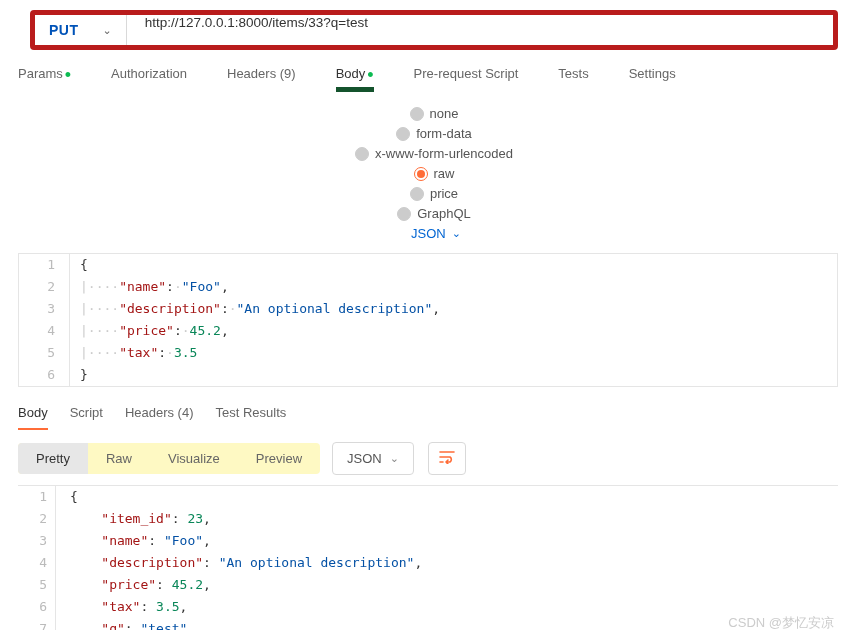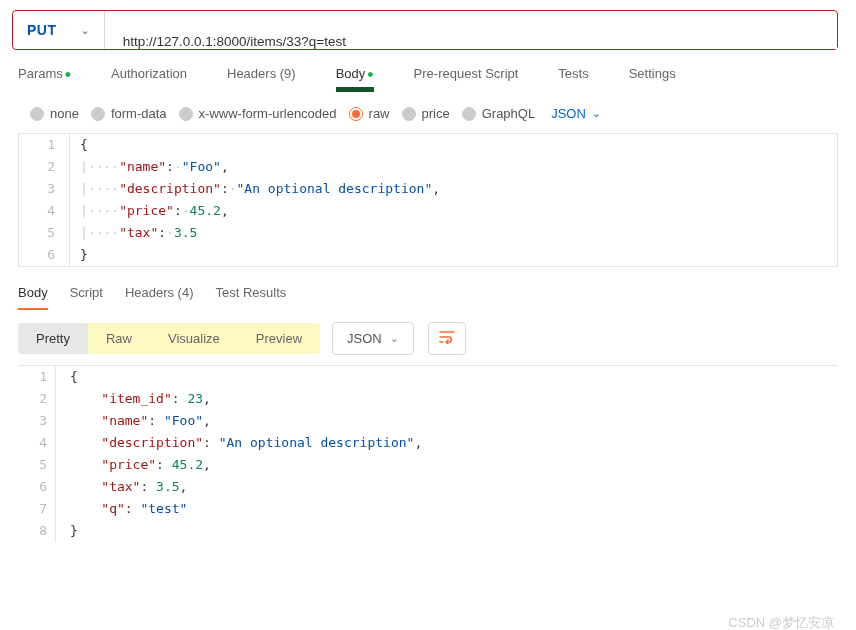--- a/index.html
+++ b/index.html
@@ -1,26 +1,26 @@
 <!DOCTYPE html>
 <html><head>
 <meta charset="utf-8">
 <style>
 * { box-sizing: border-box; margin: 0; padding: 0; }
 body { font-family: -apple-system, BlinkMacSystemFont, "Segoe UI", Arial, sans-serif; font-size: 13px; color: #333; background: #fff; width: 856px; }
-.url-bar { display: flex; align-items: flex-end; border: 1px solid #b91c1c; border-radius: 4px; margin: 10px 18px 0 12px; height: 40px; }
+.url-bar { display: flex; align-items: flex-start; border: 5px solid #b91c1c; border-radius: 4px; margin: 10px 18px 0 30px; height: 40px; }
 .method-select { display: flex; align-items: center; padding: 0 14px; border-right: 1px solid #d9d9d9; height: 100%; cursor: pointer; }
 .method-label { color: #0053b8; font-weight: 600; font-size: 14px; letter-spacing: 0.5px; }
 .chevron { margin-left: 24px; font-size: 11px; color: #666; }
 .url-input { flex: 1; border: none; outline: none; padding: 0 18px; font-size: 13.5px; color: #333; }
 .tabs-row { display: flex; gap: 40px; padding: 16px 18px 0 18px; color: #666; font-size: 13px; }
 .tab { cursor: pointer; padding-bottom: 6px; }
 .tab.active { color: #333; border-bottom: 5px solid #14532d; }
 .green-dot { color: #0cbb52; font-size: 18px; line-height: 0; vertical-align: middle; margin-left: 2px; }
-.radio-row { display: flex; align-items: center; gap: 12px; padding: 14px 18px 12px 30px; color: #555; font-size: 13px; }
+.radio-row { display: flex; align-items: center; gap: 5px; padding: 14px 18px 12px 30px; color: #555; font-size: 13px; flex-direction: column; }
 .radio-item { display: flex; align-items: center; gap: 6px; cursor: pointer; }
 .radio-circle { width: 14px; height: 14px; border-radius: 50%; border: 1.5px solid #aaa; display: inline-block; position: relative; }
 .radio-circle.checked { border-color: #ff6c37; }
 .radio-circle.checked::after { content: ""; position: absolute; width: 8px; height: 8px; background: #ff6c37; border-radius: 50%; top: 50%; left: 50%; transform: translate(-50%,-50%); }
 .radio-circle.gray { background: #ccc; border-color: #ccc; }
 .type-select { color: #0265d2; cursor: pointer; display: flex; align-items: center; gap: 6px; margin-left: 4px; }
 .editor-box { border: 1px solid #e5e5e5; margin: 0 18px; }
 .editor-line { display: flex; font-family: Consolas, Monaco, monospace; font-size: 13px; line-height: 22px; height: 22px; }
 .line-gutter { width: 50px; text-align: right; padding-right: 14px; color: #bbb; -webkit-user-select: none; user-select: none; }
 .line-content { flex: 1; white-space: pre; padding-left: 10px; border-left: 1px solid #e5e5e5; position: relative; }

